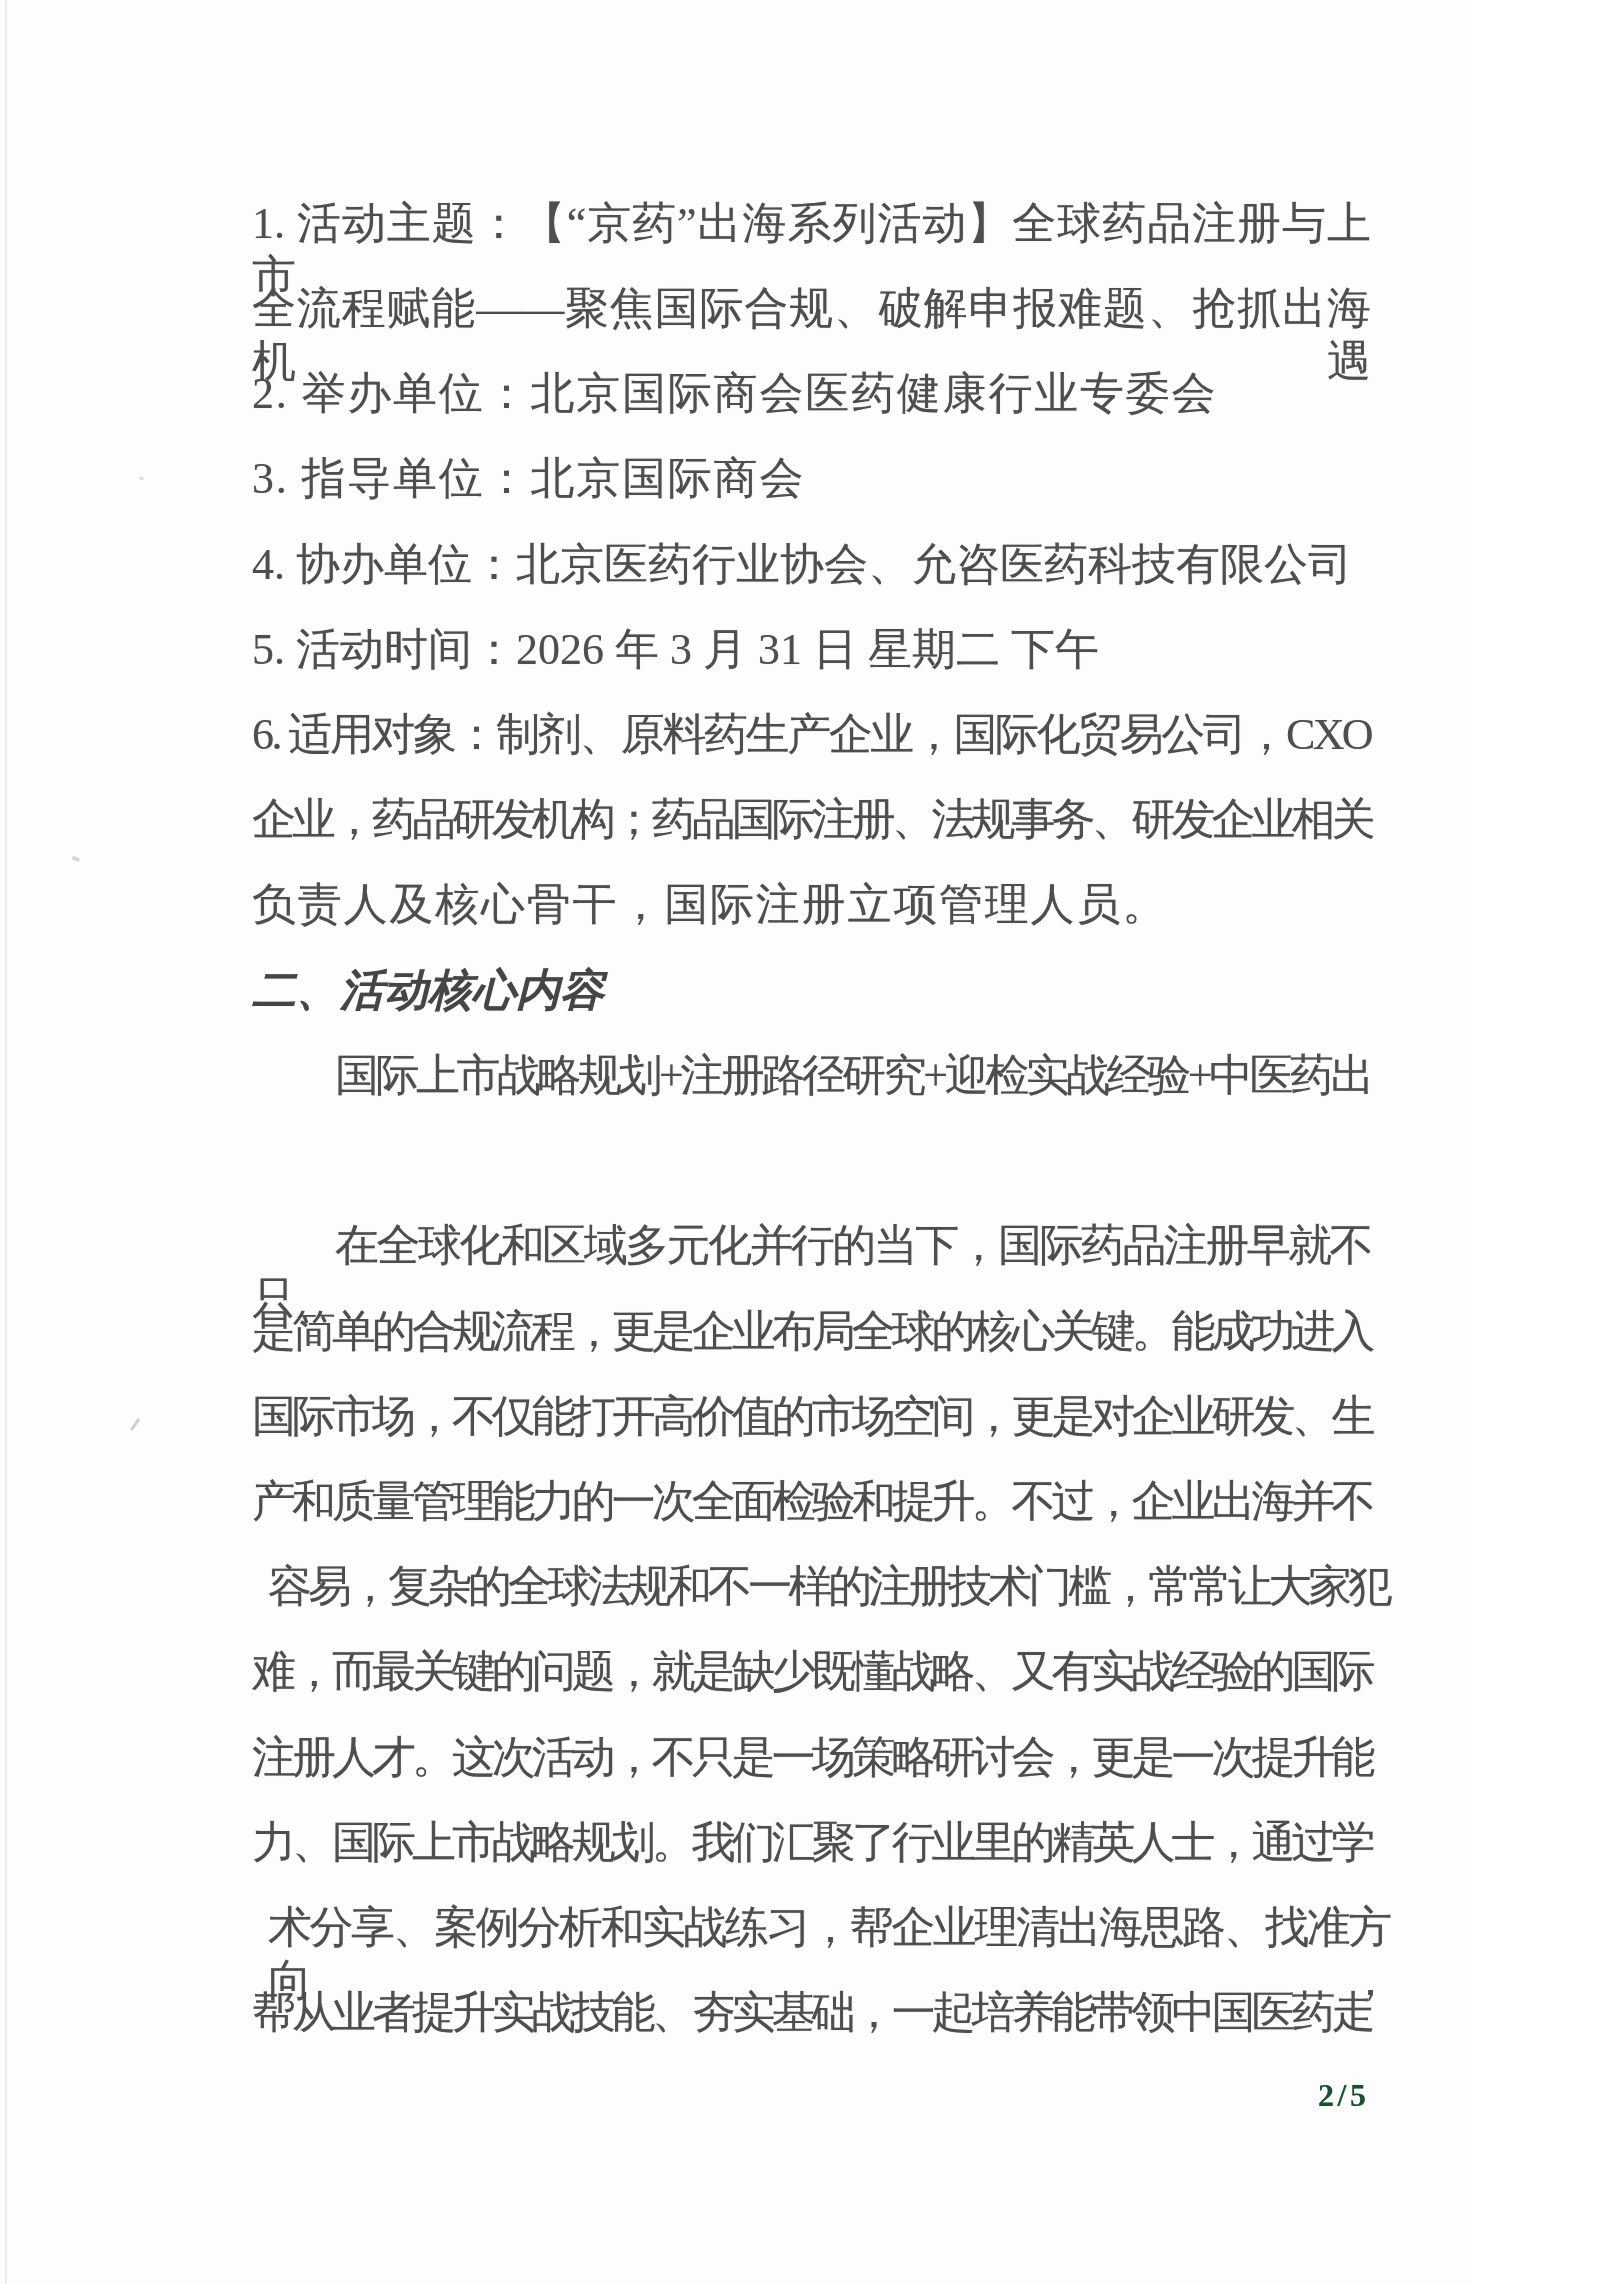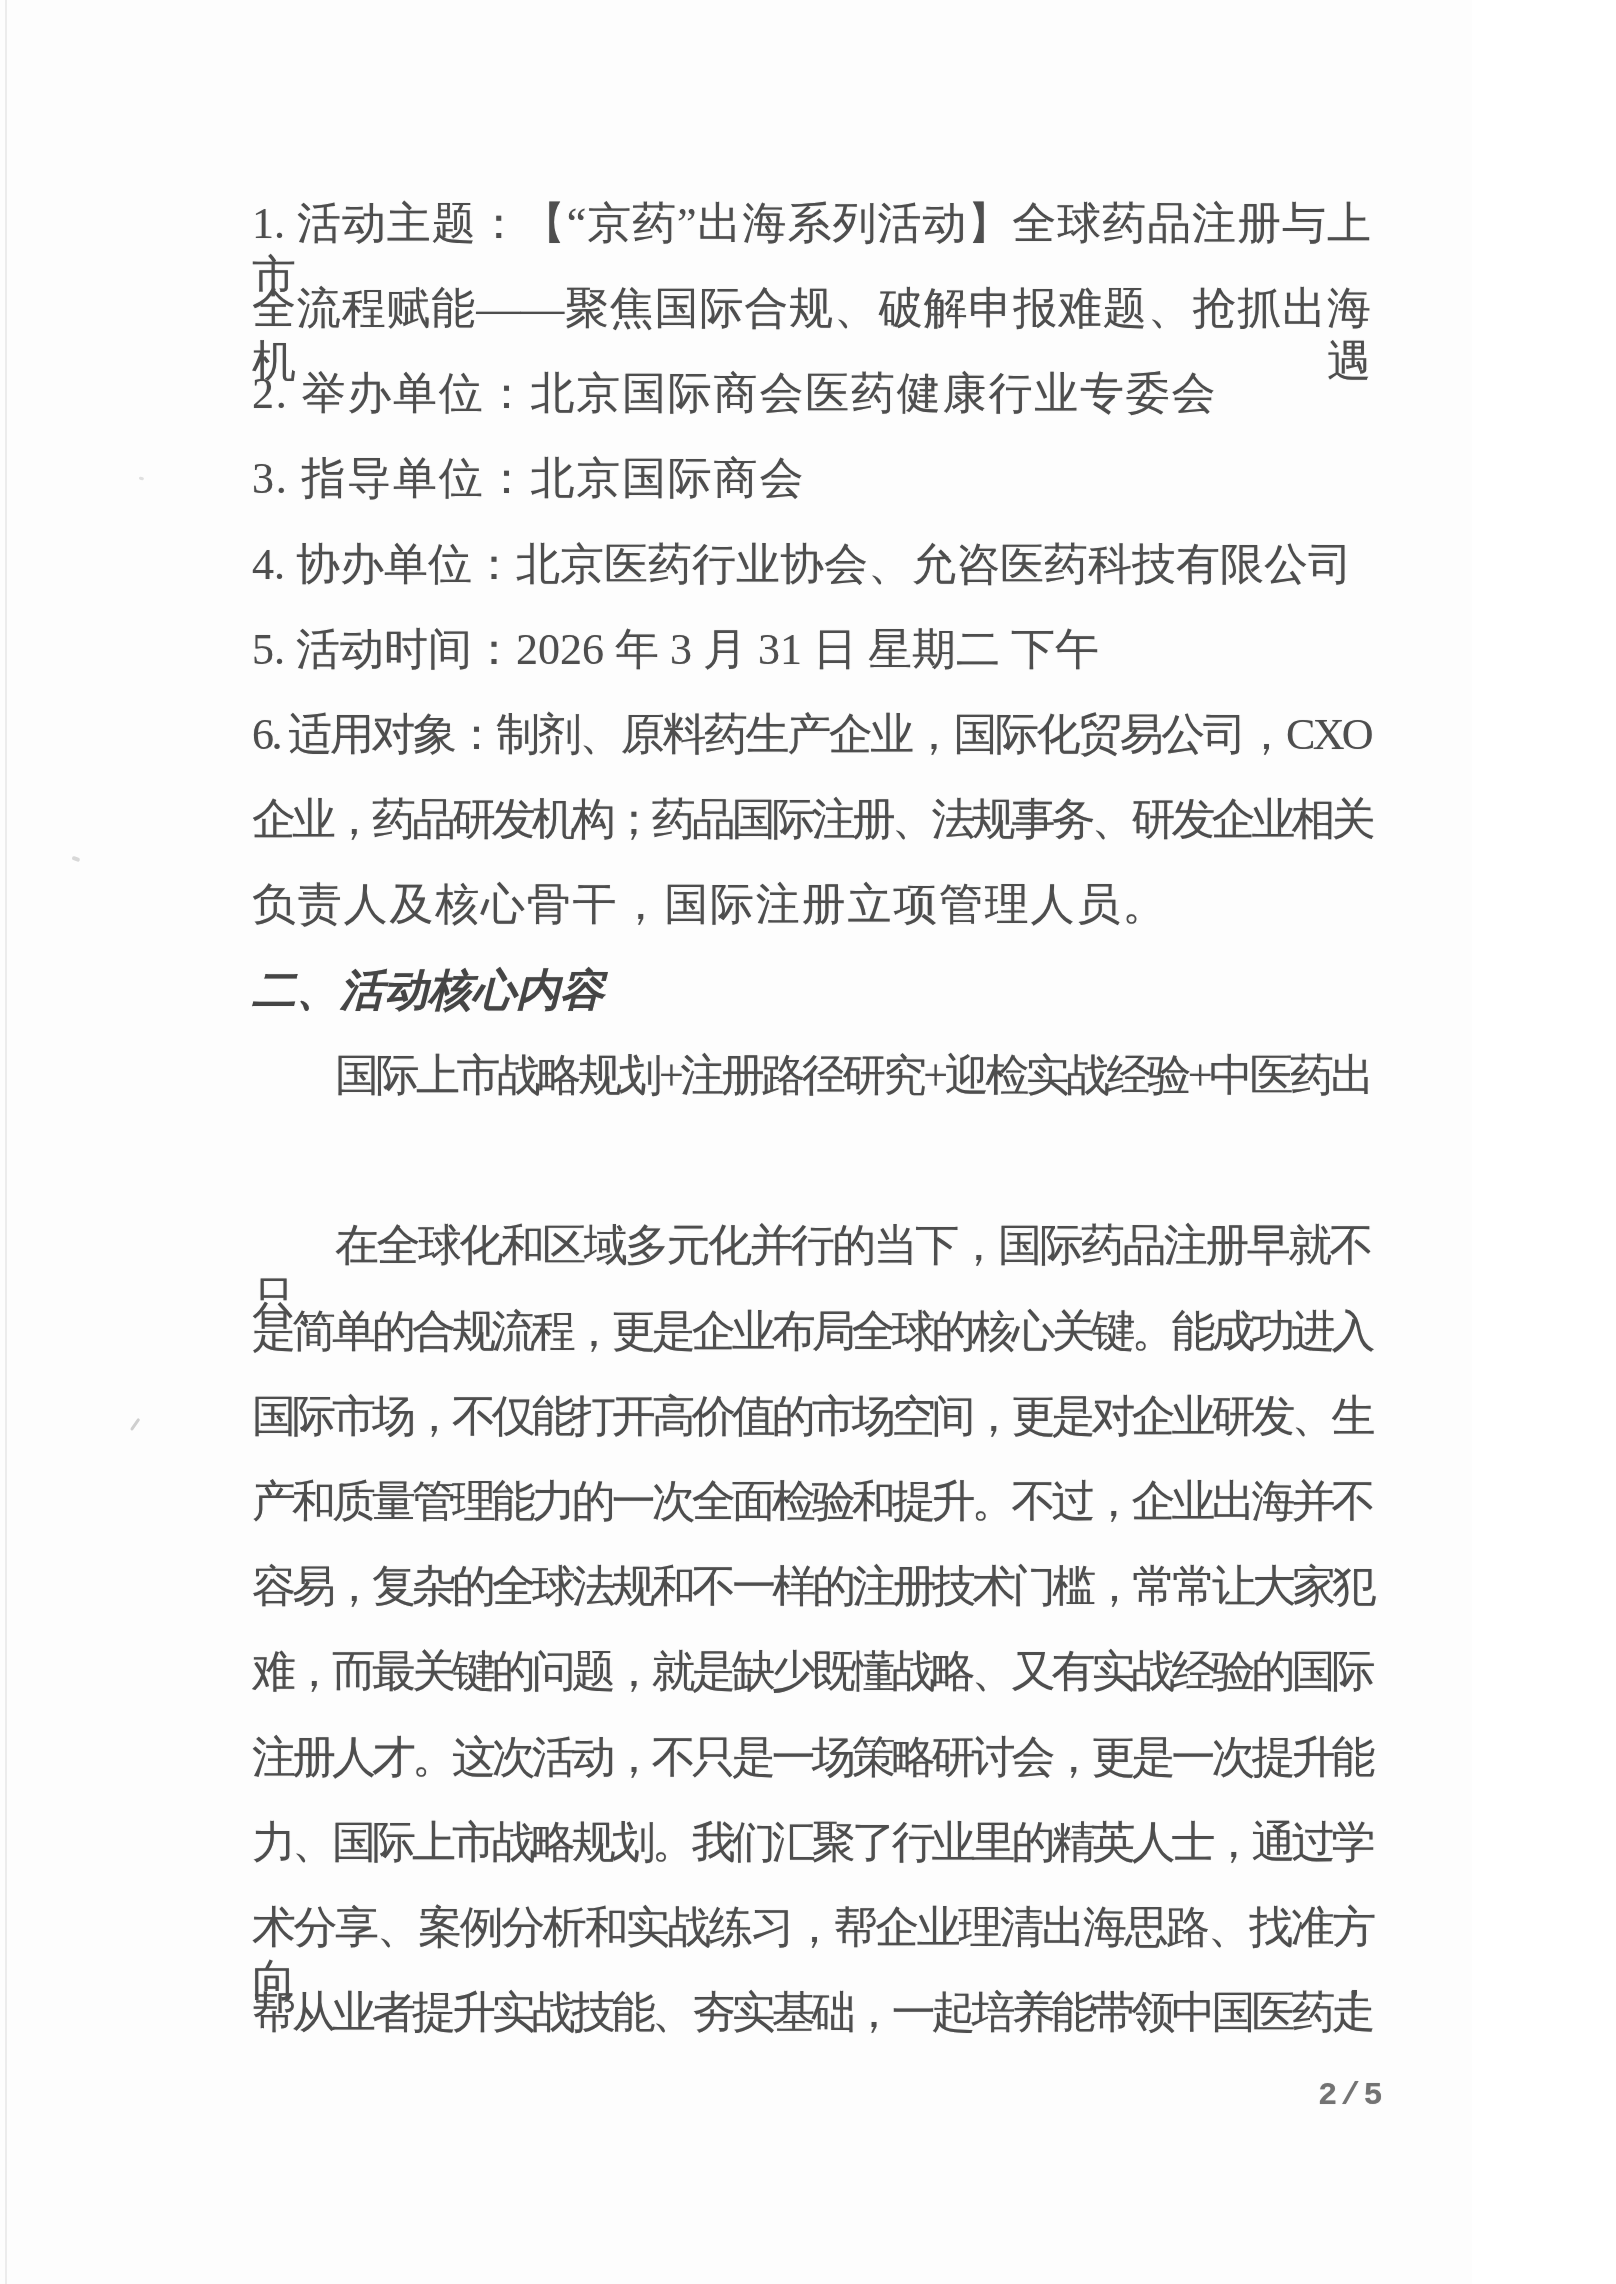--- a/index.html
+++ b/index.html
@@ -25,31 +25,31 @@
   .j{
     text-align:justify;
     text-align-last:justify;
     text-justify:inter-character;
   }
   .ind{text-indent:83px;}
   .ls2{letter-spacing:1.8px;}
   .lsm3{letter-spacing:-2.6px;}
   .lsm4{letter-spacing:-3.5px;}
   .lsm5{letter-spacing:-4.4px;}
-  .lsm6{letter-spacing:-5.3px;}
+  .lsm6{letter-spacing:-5.3px;margin-left:16px;}
   .heading{font-weight:bold;color:#454545;font-style:italic;}
   .pagenum{
     position:absolute;
     left:1318px;top:2078px;
-    font-family:Liberation Mono, monospace;
+    font-family:Liberation Serif, serif;
     font-weight:bold;
     font-size:32px;
     line-height:35px;
     letter-spacing:3.5px;
-    color:#737373;
+    color:#14532d;
     text-shadow:0 0 0.9px rgba(80,80,80,0.4);
   }
   .scan-edge{
     position:absolute;left:5.3px;top:0;width:1.8px;height:2284px;
     background:#ececec;
   }
   .speck{position:absolute;background:#d8d8d8;border-radius:1.8px;}
   .speck-a{left:72px;top:857px;width:8px;height:3.5px;transform:rotate(20deg);}
   .speck-b{left:128px;top:1423px;width:14px;height:2.6px;transform:rotate(-55deg);background:#cfcfcf;}
   .speck-c{left:139px;top:477px;width:5.3px;height:2.6px;transform:rotate(15deg);background:#e0e0e0;}

